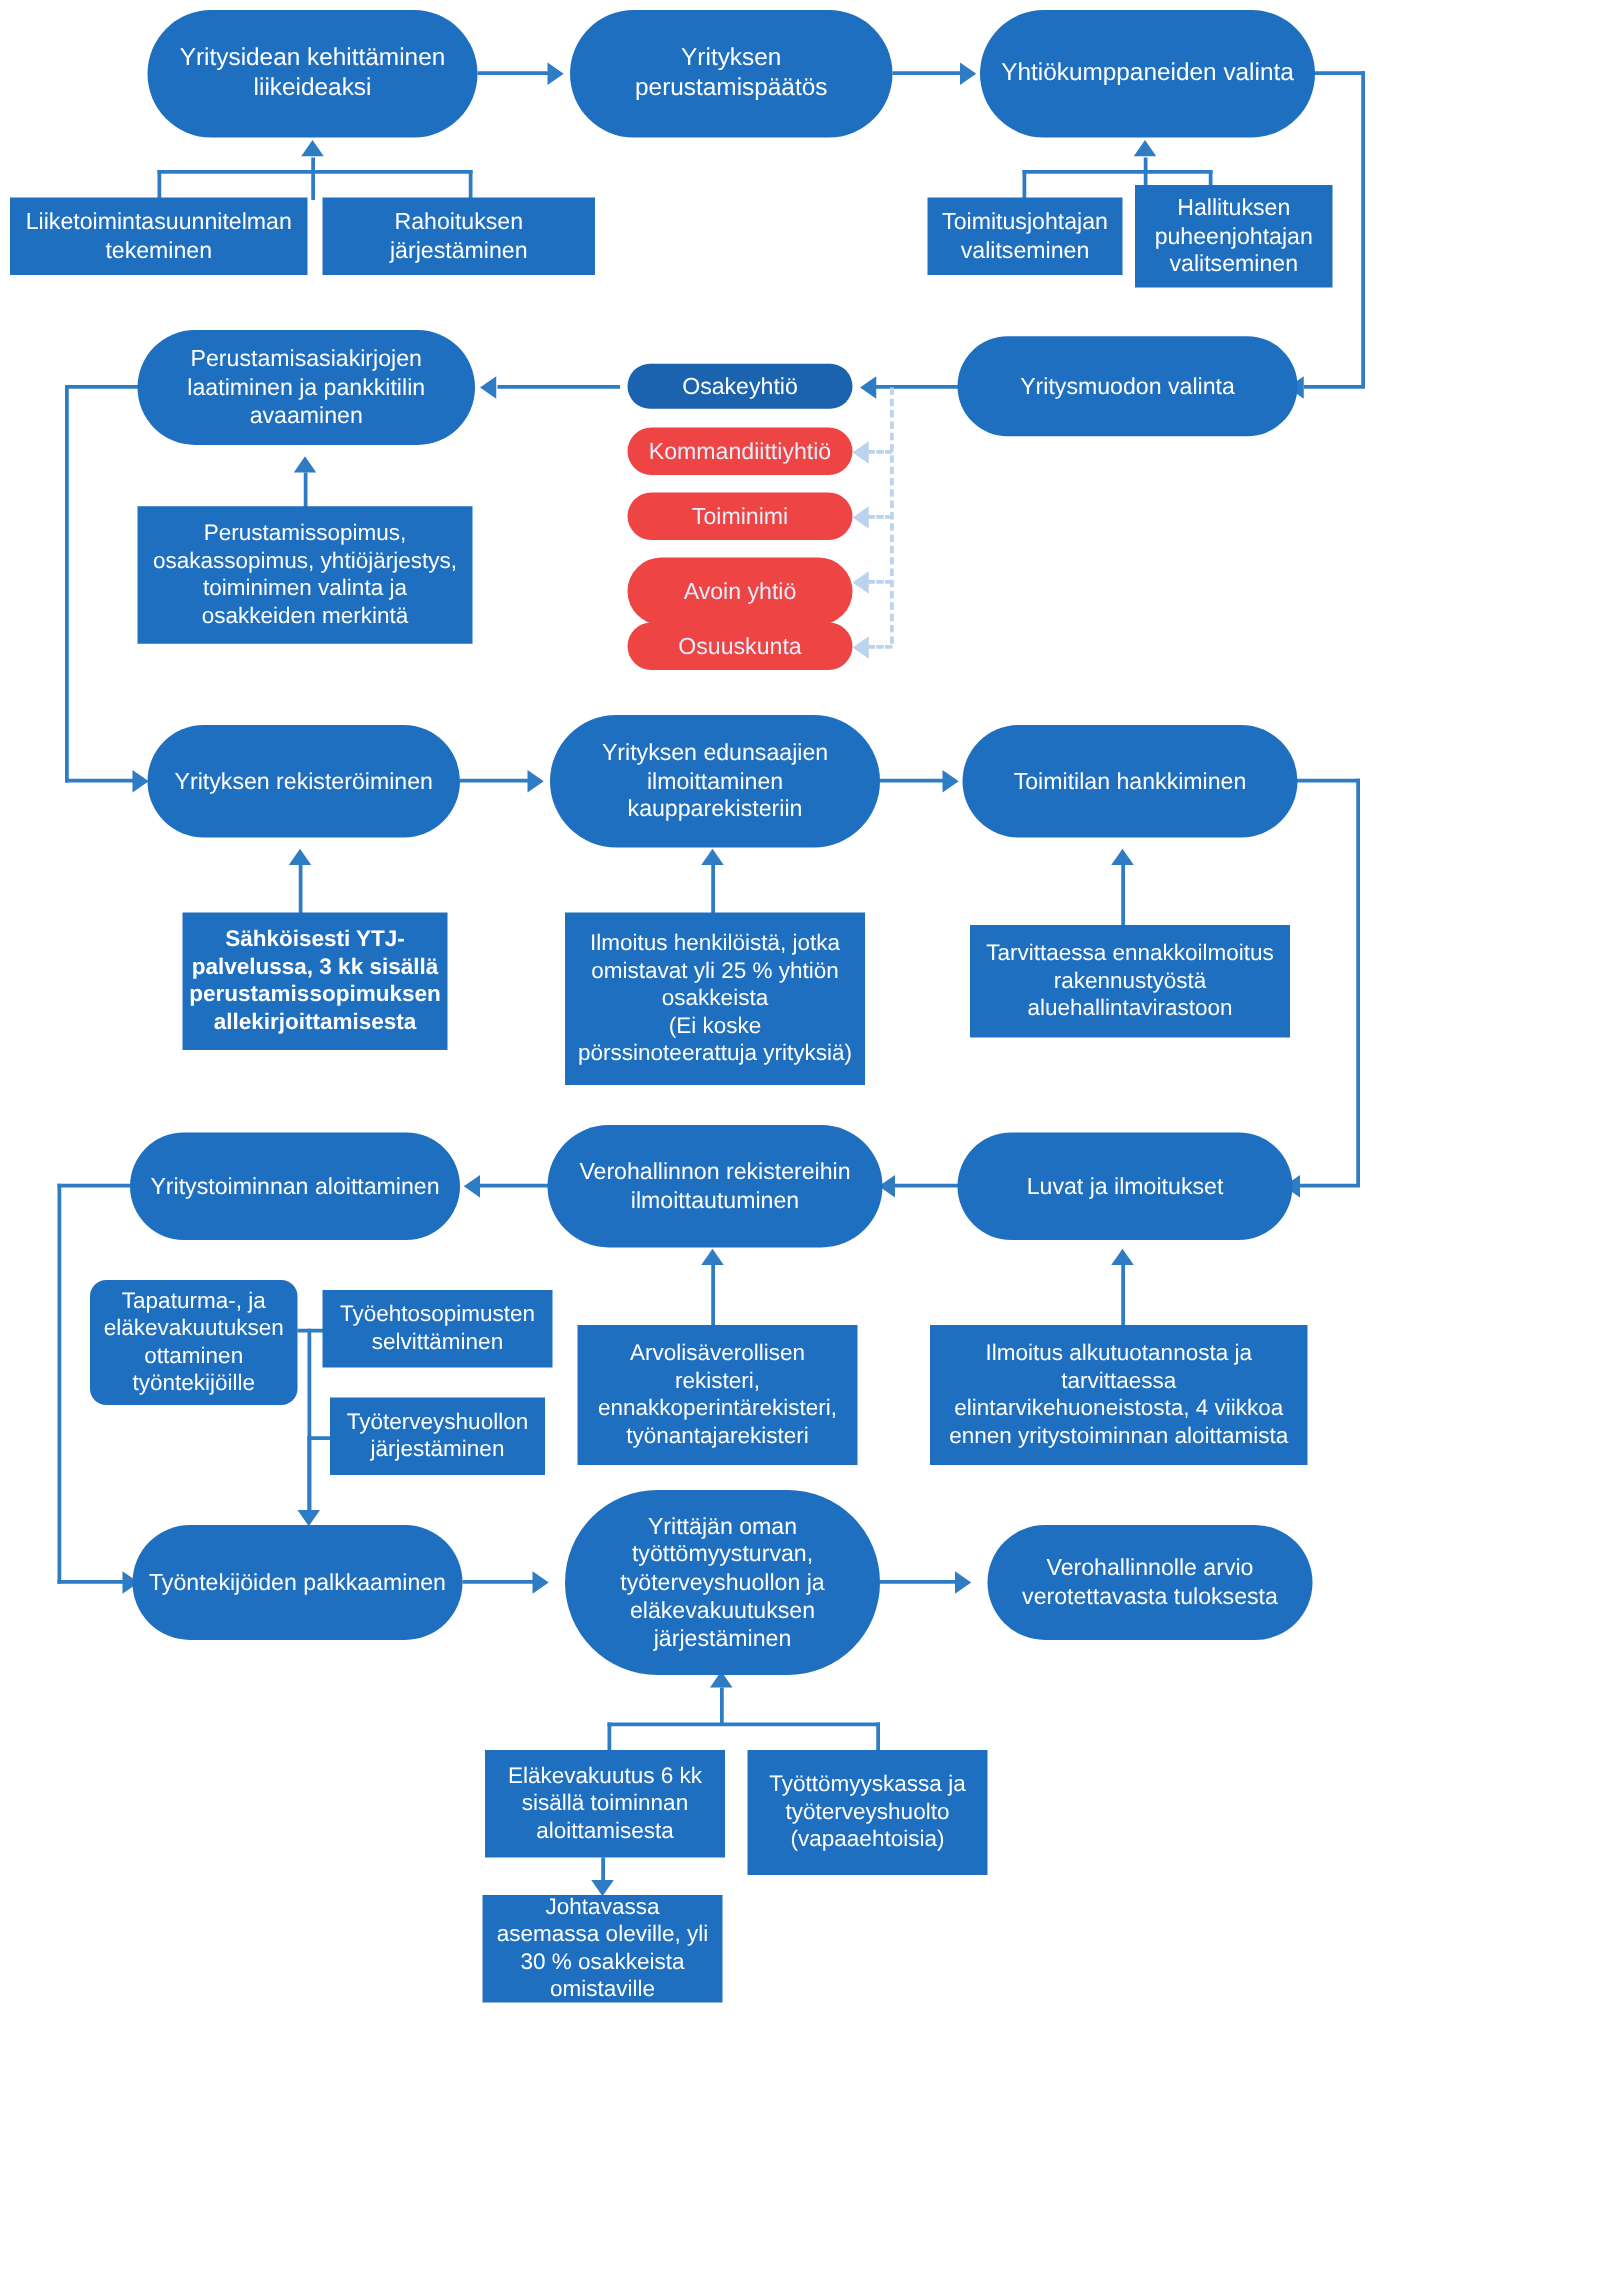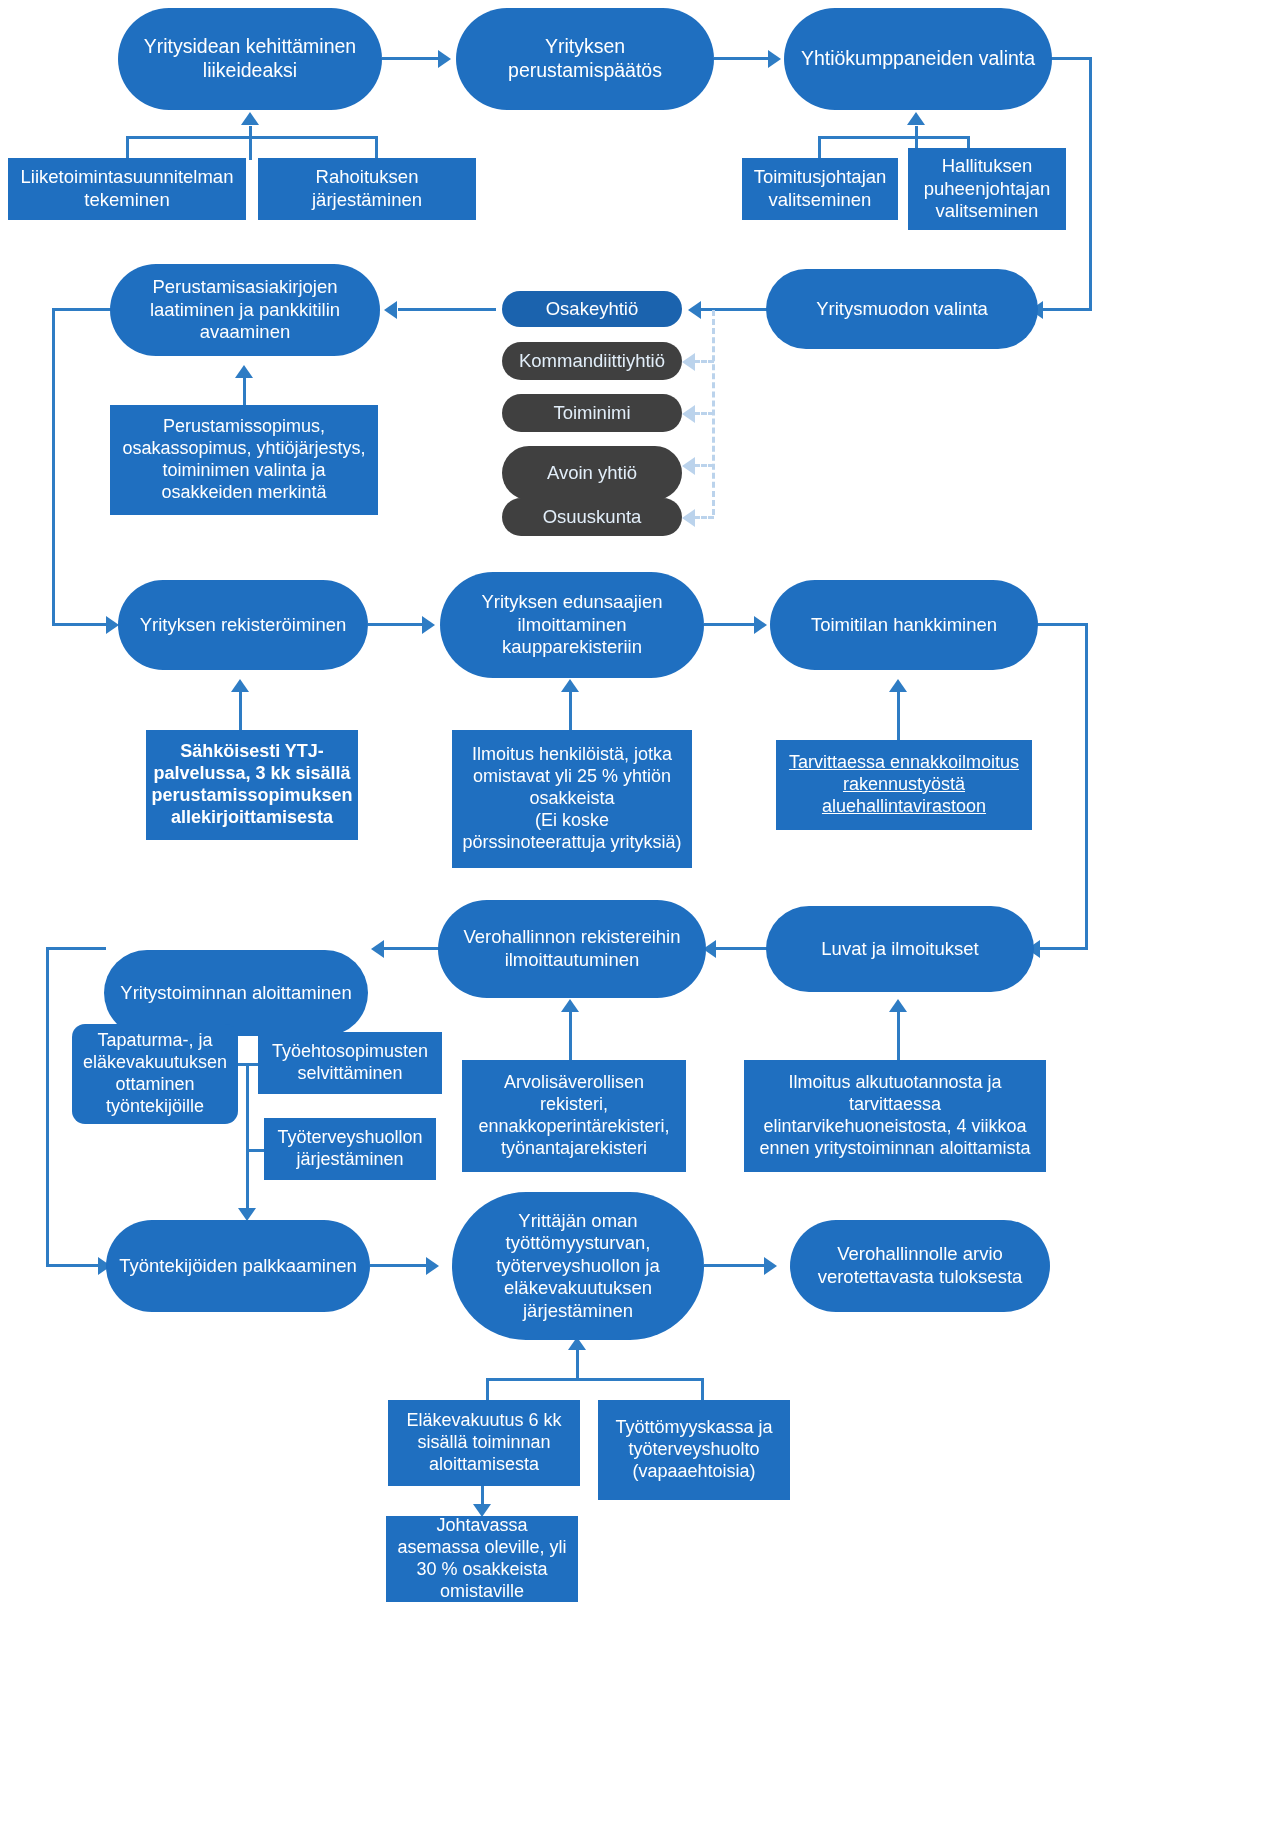--- a/index.html
+++ b/index.html
@@ -12,21 +12,21 @@
     display:flex;align-items:center;justify-content:center;
     text-align:center;
     color:#ffffff;
     background:#1F6FC0;
     line-height:1.22;
     padding:4px 10px;
     z-index:3;
   }
   .stadium{border-radius:999px;}
   .rect{border-radius:0;}
-  .ghost{background:#404040;color:#E2EEF9;}
+  .ghost{background:#ef4444;color:#E2EEF9;}
   .dark{background:#1B63AE;}
   .t20{font-size:19.5px;}
   .t19{font-size:18.5px;}
   .t18{font-size:18px;}
 
   .ln{position:absolute;background:#2E7CC4;z-index:1;}
   .lnh{height:3px;}
   .lnv{width:3px;}
 
   .arw{position:absolute;width:0;height:0;z-index:2;}
@@ -125,30 +125,30 @@
 
   <div class="node rect t18" style="left:146px;top:730px;width:212px;height:110px;font-weight:bold;">Sähköisesti YTJ-palvelussa, 3 kk sisällä perustamissopimuksen allekirjoittamisesta</div>
   <div class="ln lnv" style="left:239px;top:692px;height:40px;"></div>
   <div class="arw arw-u" style="left:231px;top:679px;"></div>
 
   <div class="node rect t18" style="left:452px;top:730px;width:240px;height:138px;white-space:pre-line;">Ilmoitus henkilöistä, jotka omistavat yli 25 % yhtiön osakkeista
 (Ei koske pörssinoteerattuja yrityksiä)</div>
   <div class="ln lnv" style="left:569px;top:692px;height:40px;"></div>
   <div class="arw arw-u" style="left:561px;top:679px;"></div>
 
-  <div class="node rect t18" style="left:776px;top:740px;width:256px;height:90px;text-decoration:underline;">Tarvittaessa ennakkoilmoitus rakennustyöstä aluehallintavirastoon</div>
+  <div class="node rect t18" style="left:776px;top:740px;width:256px;height:90px;">Tarvittaessa ennakkoilmoitus rakennustyöstä aluehallintavirastoon</div>
   <div class="ln lnv" style="left:897px;top:692px;height:50px;"></div>
   <div class="arw arw-u" style="left:889px;top:679px;"></div>
 
   <div class="ln lnh" style="left:1036px;top:623px;width:52px;"></div>
   <div class="ln lnv" style="left:1085px;top:623px;height:326px;"></div>
   <div class="ln lnh" style="left:1040px;top:947px;width:48px;"></div>
   <div class="arw arw-l" style="left:1027px;top:940px;"></div>
 
-  <div class="node stadium t19" style="left:104px;top:906px;width:264px;height:86px;margin-top:44px;">Yritystoiminnan aloittaminen</div>
+  <div class="node stadium t19" style="left:104px;top:906px;width:264px;height:86px;">Yritystoiminnan aloittaminen</div>
   <div class="node stadium t19" style="left:438px;top:900px;width:268px;height:98px;">Verohallinnon rekistereihin ilmoittautuminen</div>
   <div class="node stadium t19" style="left:766px;top:906px;width:268px;height:86px;">Luvat ja ilmoitukset</div>
 
   <div class="ln lnh" style="left:384px;top:947px;width:58px;"></div>
   <div class="arw arw-l" style="left:371px;top:940px;"></div>
   <div class="ln lnh" style="left:716px;top:947px;width:54px;"></div>
   <div class="arw arw-l" style="left:703px;top:940px;"></div>
 
   <div class="node rect t18" style="left:72px;top:1024px;width:166px;height:100px;border-radius:13px;">Tapaturma-, ja eläkevakuutuksen ottaminen työntekijöille</div>
   <div class="node rect t18" style="left:258px;top:1032px;width:184px;height:62px;">Työehtosopimusten selvittäminen</div>

